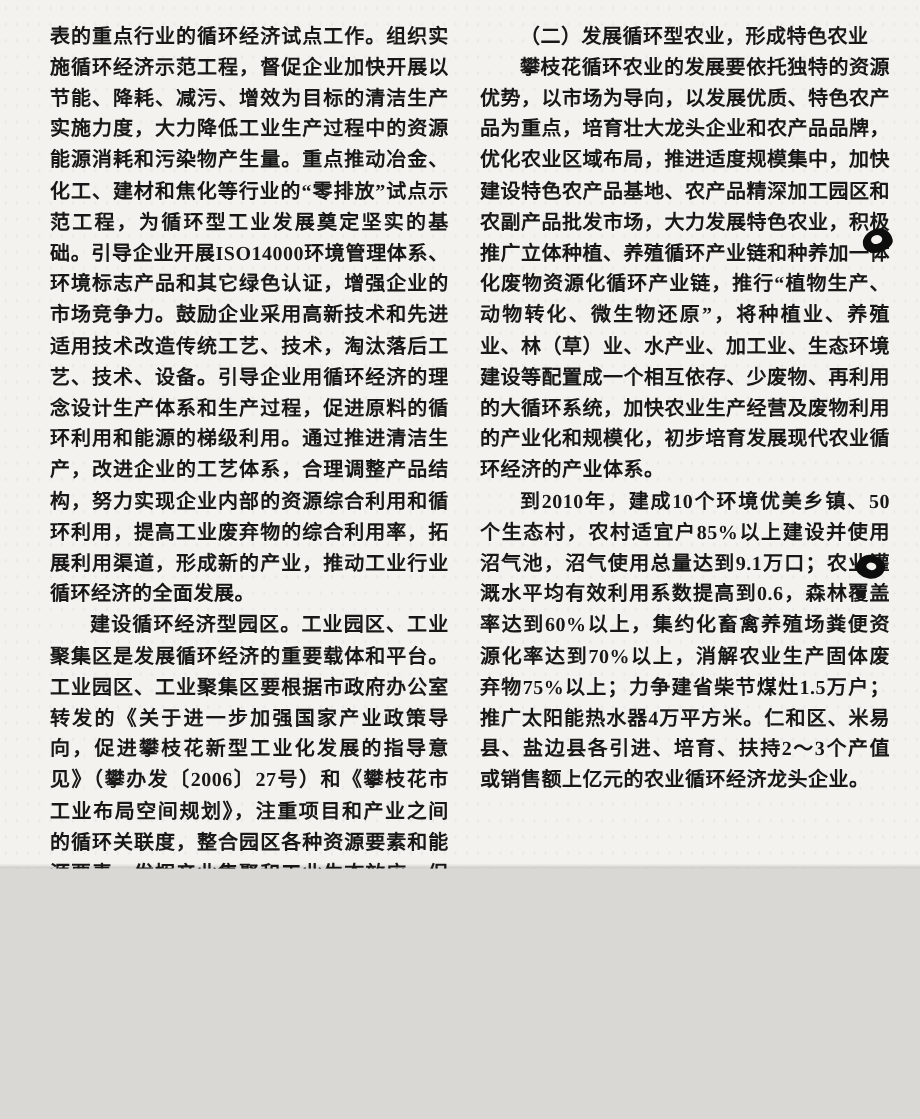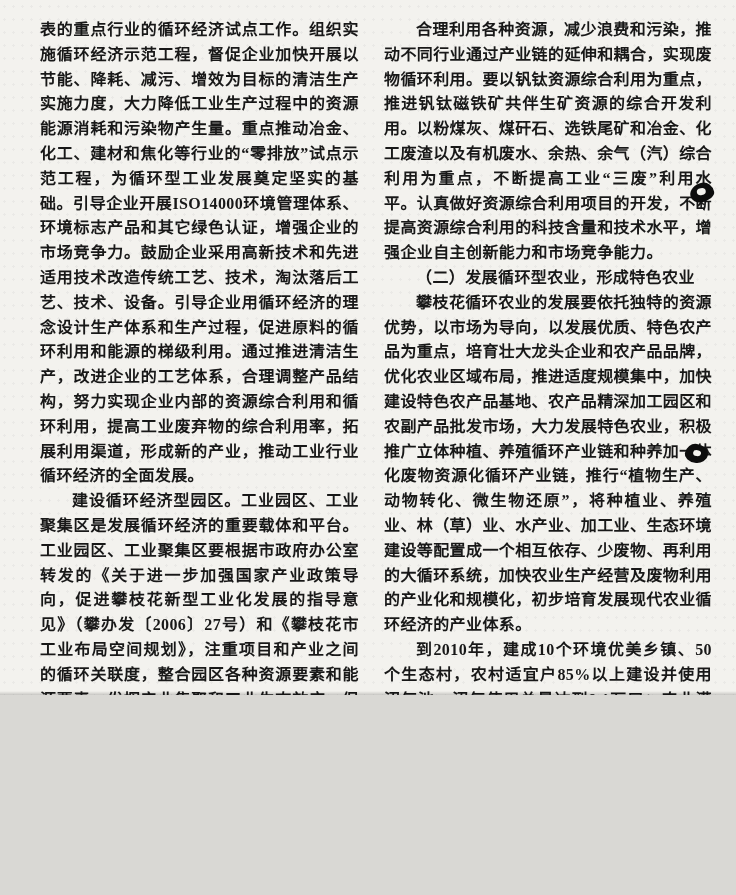--- a/index.html
+++ b/index.html
@@ -85,21 +85,20 @@
 
 <div class="page">
   <div class="columns">
     <div class="col col-left">
         <p class="">表的重点行业的循环经济试点工作。组织实施循环经济示范工程，督促企业加快开展以节能、降耗、减污、增效为目标的清洁生产实施力度，大力降低工业生产过程中的资源能源消耗和污染物产生量。重点推动冶金、化工、建材和焦化等行业的“零排放”试点示范工程，为循环型工业发展奠定坚实的基础。引导企业开展ISO14000环境管理体系、环境标志产品和其它绿色认证，增强企业的市场竞争力。鼓励企业采用高新技术和先进适用技术改造传统工艺、技术，淘汰落后工艺、技术、设备。引导企业用循环经济的理念设计生产体系和生产过程，促进原料的循环利用和能源的梯级利用。通过推进清洁生产，改进企业的工艺体系，合理调整产品结构，努力实现企业内部的资源综合利用和循环利用，提高工业废弃物的综合利用率，拓展利用渠道，形成新的产业，推动工业行业循环经济的全面发展。</p>
         <p class="indent">建设循环经济型园区。工业园区、工业聚集区是发展循环经济的重要载体和平台。工业园区、工业聚集区要根据市政府办公室转发的《关于进一步加强国家产业政策导向，促进攀枝花新型工业化发展的指导意见》（攀办发〔2006〕27号）和《攀枝花市工业布局空间规划》，注重项目和产业之间的循环关联度，整合园区各种资源要素和能源要素，发挥产业集聚和工业生态效应，促进资源链的横向耦合和产业循环关联，提高资源产出效率，实现园区内废物减排和最终零排放目标。充分发挥市场在配置土地资源中的基础性作用，提高园区土地集约利用水平。</p>
         <p class="indent">9. 大力开展资源节约活动，提高资源利用效率</p>
         <p class="indent">贯彻落实《节能中长期专项规划》，实施重点节能工程，开展热电联产、余热利用、绿色照明、节能监测和技术服务体系的示范工程。依照《重点用能单位节能管理办法》，加强对用能单位的管理，开展重点用能单位的节能监察试点工作。指导和监督企业执行用能产品能源能效标识制度。推进工业节水工作，提高水的重复利用率，创建“节水型企业”。</p>
       </div>
     <div class="col col-right">
-        <p class="indent">合理利用各种资源，减少浪费和污染，推动不同行业通过产业链的延伸和耦合，实现废物循环利用。要以钒钛资源综合利用为重点，推进钒钛磁铁矿共伴生矿资源的综合开发利用。以粉煤灰、煤矸石、选铁尾矿和冶金、化工废渣以及有机废水、余热、余气（汽）综合利用为重点，不断提高工业“三废”利用水平。认真做好资源综合利用项目的开发，不断提高资源综合利用的科技含量和技术水平，增强企业自主创新能力和市场竞争能力。</p>
         <p class="indent">（二）发展循环型农业，形成特色农业</p>
         <p class="indent">攀枝花循环农业的发展要依托独特的资源优势，以市场为导向，以发展优质、特色农产品为重点，培育壮大龙头企业和农产品品牌，优化农业区域布局，推进适度规模集中，加快建设特色农产品基地、农产品精深加工园区和农副产品批发市场，大力发展特色农业，积极推广立体种植、养殖循环产业链和种养加一体化废物资源化循环产业链，推行“植物生产、动物转化、微生物还原”，将种植业、养殖业、林（草）业、水产业、加工业、生态环境建设等配置成一个相互依存、少废物、再利用的大循环系统，加快农业生产经营及废物利用的产业化和规模化，初步培育发展现代农业循环经济的产业体系。</p>
         <p class="indent">到2010年，建成10个环境优美乡镇、50个生态村，农村适宜户85%以上建设并使用沼气池，沼气使用总量达到9.1万口；农业灌溉水平均有效利用系数提高到0.6，森林覆盖率达到60%以上，集约化畜禽养殖场粪便资源化率达到70%以上，消解农业生产固体废弃物75%以上；力争建省柴节煤灶1.5万户；推广太阳能热水器4万平方米。仁和区、米易县、盐边县各引进、培育、扶持2～3个产值或销售额上亿元的农业循环经济龙头企业。</p>
       </div>
   </div>
 
   <div class="ink-mark mark-1">
       <span class="ink-hole"></span>
     </div>
   <div class="ink-mark mark-2">

